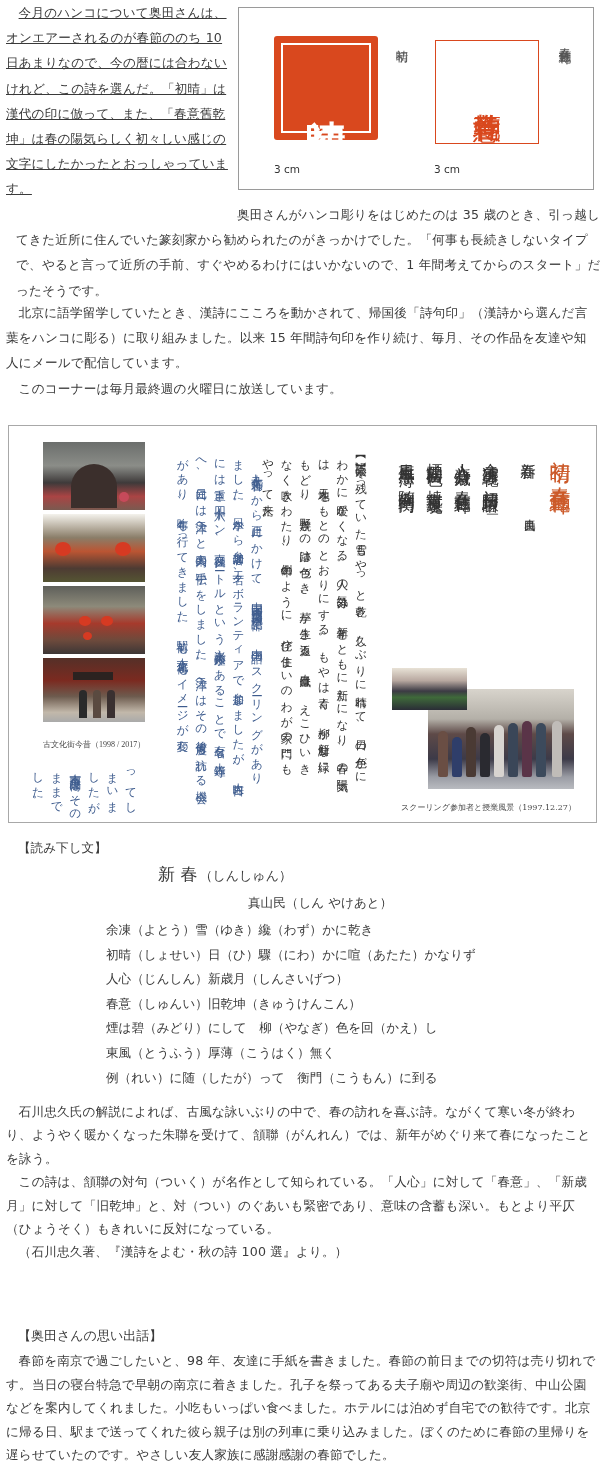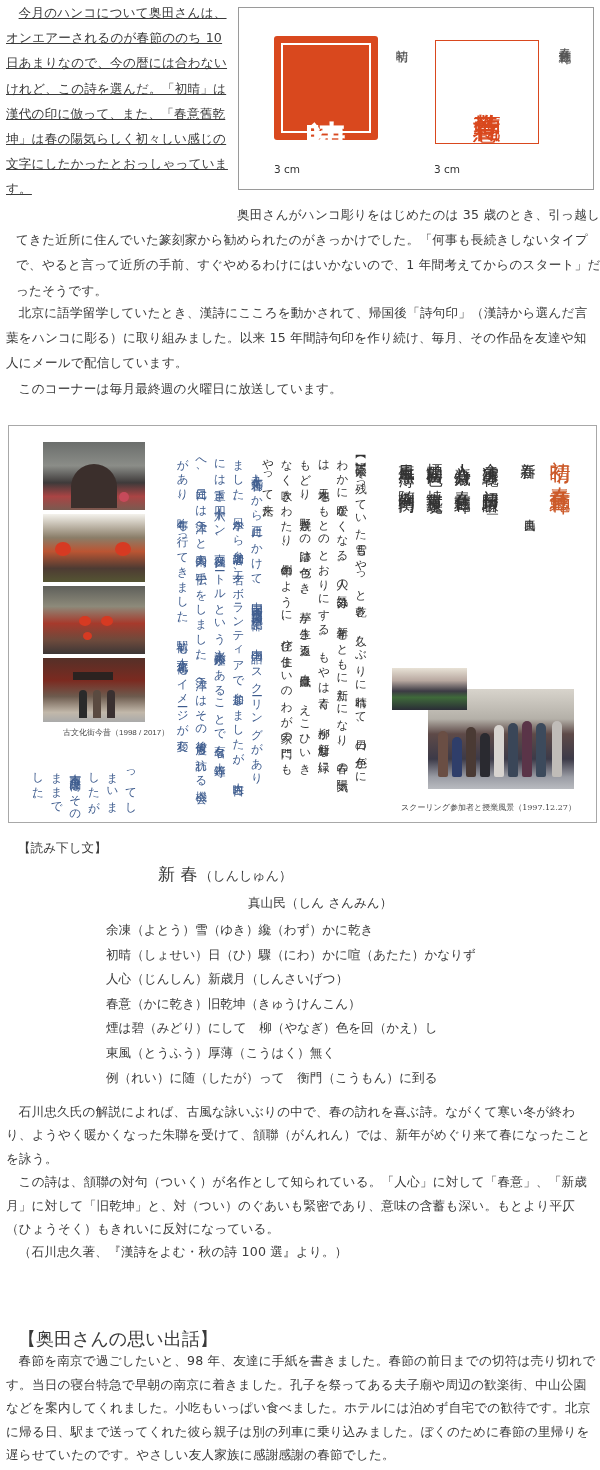--- a/index.html
+++ b/index.html
@@ -93,40 +93,40 @@
 
   
   .photo { position: absolute; overflow: hidden; }
   #photo-street { left: 34px; top: 16px; width: 102px; height: 280px; }
   .street-frame { position: absolute; left: 0; width: 102px; height: 68px; }
   #street-1 { top: 0; background: linear-gradient(180deg,#6b6e6c 0%,#8b8d88 35%,#3e3a3a 60%,#a44 80%,#7a5a50 100%); }
   #street-2 { top: 72px; background: linear-gradient(180deg,#f4f2ec 0%,#8a7d68 35%,#b53 55%,#4d3b33 80%,#553 100%); }
   #street-3 { top: 144px; background: linear-gradient(180deg,#5e5f5a 0%,#8d8a7a 30%,#a63a2c 55%,#6d4a3c 80%,#3c3636 100%); }
   #street-4 { top: 216px; width: 102px; height: 64px; background: linear-gradient(180deg,#553028 0%,#7b2a20 35%,#6d5b4e 60%,#c2b8aa 85%,#aaa 100%); }
   .frame-dot { position: absolute; border-radius: 50%; background: #d63a22; }
-  #street-caption { left: 34px; top: 301px; font-size: 8px; color: #444; font-family: Liberation Sans, sans-serif; margin-left: 20px; }
+  #street-caption { left: 34px; top: 313px; font-size: 8px; color: #444; font-family: Liberation Serif, serif; }
 
   #photo-class { left: 383px; top: 242px; width: 75px; height: 42px;
     background: linear-gradient(180deg,#e8e2d6 0%,#b8a8a0 30%,#3c3a44 55%,#3f6a3a 70%,#2a2d36 100%); }
   #photo-group { left: 419px; top: 263px; width: 146px; height: 100px;
     background: linear-gradient(180deg,#d8d4cc 0%,#b4b0a8 30%,#5e4a48 45%,#3c3a48 70%,#9a9ca4 88%,#b9bbc0 100%); }
   .person { position: absolute; bottom: 12px; width: 10px; border-radius: 5px 5px 2px 2px; }
   #group-caption { left: 392px; top: 376px; font-size: 8px; color: #444; font-family: "DejaVu Serif", serif; }
 
   
   #reading-heading { left: 18px; top: 840px; font-size: 12.6px; }
   #reading-title { left: 158px; top: 863px; font-size: 17px; }
   #reading-title .ruby { font-size: 13px; margin-left: 2px; }
   #reading-author { left: 248px; top: 895px; font-size: 12.6px; }
   #reading-lines { left: 106px; top: 918px; }
   #reading-lines .rl { font-size: 12.6px; line-height: 24.6px; white-space: nowrap; }
 
   #commentary { left: 6px; top: 1100px; width: 592px; }
   #commentary .p { line-height: 23.4px; }
-  #memories-heading { left: 18px; top: 1327px; font-size: 18px; }
+  #memories-heading { left: 18px; top: 1327px; font-size: 13px; }
   #memories { left: 6px; top: 1349px; width: 592px; }
   #memories .p { line-height: 23.6px; }
 </style>
 </head>
 <body>
 
 <p id="intro" class="abs p indent">今月のハンコについて奥田さんは、オンエアーされるのが春節ののち 10 日あまりなので、今の暦には合わないけれど、この詩を選んだ。「初晴」は漢代の印に倣って、また、「春意舊乾坤」は春の陽気らしく初々しい感じの文字にしたかったとおっしゃっています。</p>
 
 <div id="seal-box" class="abs">
   <div id="seal-1" class="seal">
@@ -202,26 +202,26 @@
     <div class="person" style="left:124px;height:56px;background:#c0bcb8;"></div>
   </div>
   <div id="photo-class" class="photo"></div>
   <div id="group-caption" class="abs">スクーリング参加者と授業風景（1997.12.27）</div>
 </div>
 
 <div id="reading-heading" class="abs">【読み下し文】</div>
 <div id="reading-title" class="abs">
   <span>新 春</span><span class="ruby">（しんしゅん）</span>
 </div>
-<div id="reading-author" class="abs">真山民（しん さんみん）</div>
+<div id="reading-author" class="abs">真山民（しん やけあと）</div>
 <div id="reading-lines" class="abs">
   <div class="rl">余凍（よとう）雪（ゆき）纔（わず）かに乾き</div>
   <div class="rl">初晴（しょせい）日（ひ）驟（にわ）かに喧（あたた）かなりず</div>
   <div class="rl">人心（じんしん）新歳月（しんさいげつ）</div>
-  <div class="rl">春意（かに乾き）旧乾坤（きゅうけんこん）</div>
+  <div class="rl">春意（しゅんい）旧乾坤（きゅうけんこん）</div>
   <div class="rl">煙は碧（みどり）にして　柳（やなぎ）色を回（かえ）し</div>
   <div class="rl">東風（とうふう）厚薄（こうはく）無く</div>
   <div class="rl">例（れい）に随（したが）って　衡門（こうもん）に到る</div>
 </div>
 
 <div id="commentary" class="abs">
   <p class="p indent">石川忠久氏の解説によれば、古風な詠いぶりの中で、春の訪れを喜ぶ詩。ながくて寒い冬が終わり、ようやく暖かくなった朱聯を受けて、頷聯（がんれん）では、新年がめぐり来て春になったことを詠う。</p>
   <p class="p indent">この詩は、頷聯の対句（ついく）が名作として知られている。「人心」に対して「春意」、「新歳月」に対して「旧乾坤」と、対（つい）のぐあいも緊密であり、意味の含蓄も深い。もとより平仄（ひょうそく）もきれいに反対になっている。</p>
   <p class="p indent">（石川忠久著、『漢詩をよむ・秋の詩 100 選』より。）</p>
 </div>

